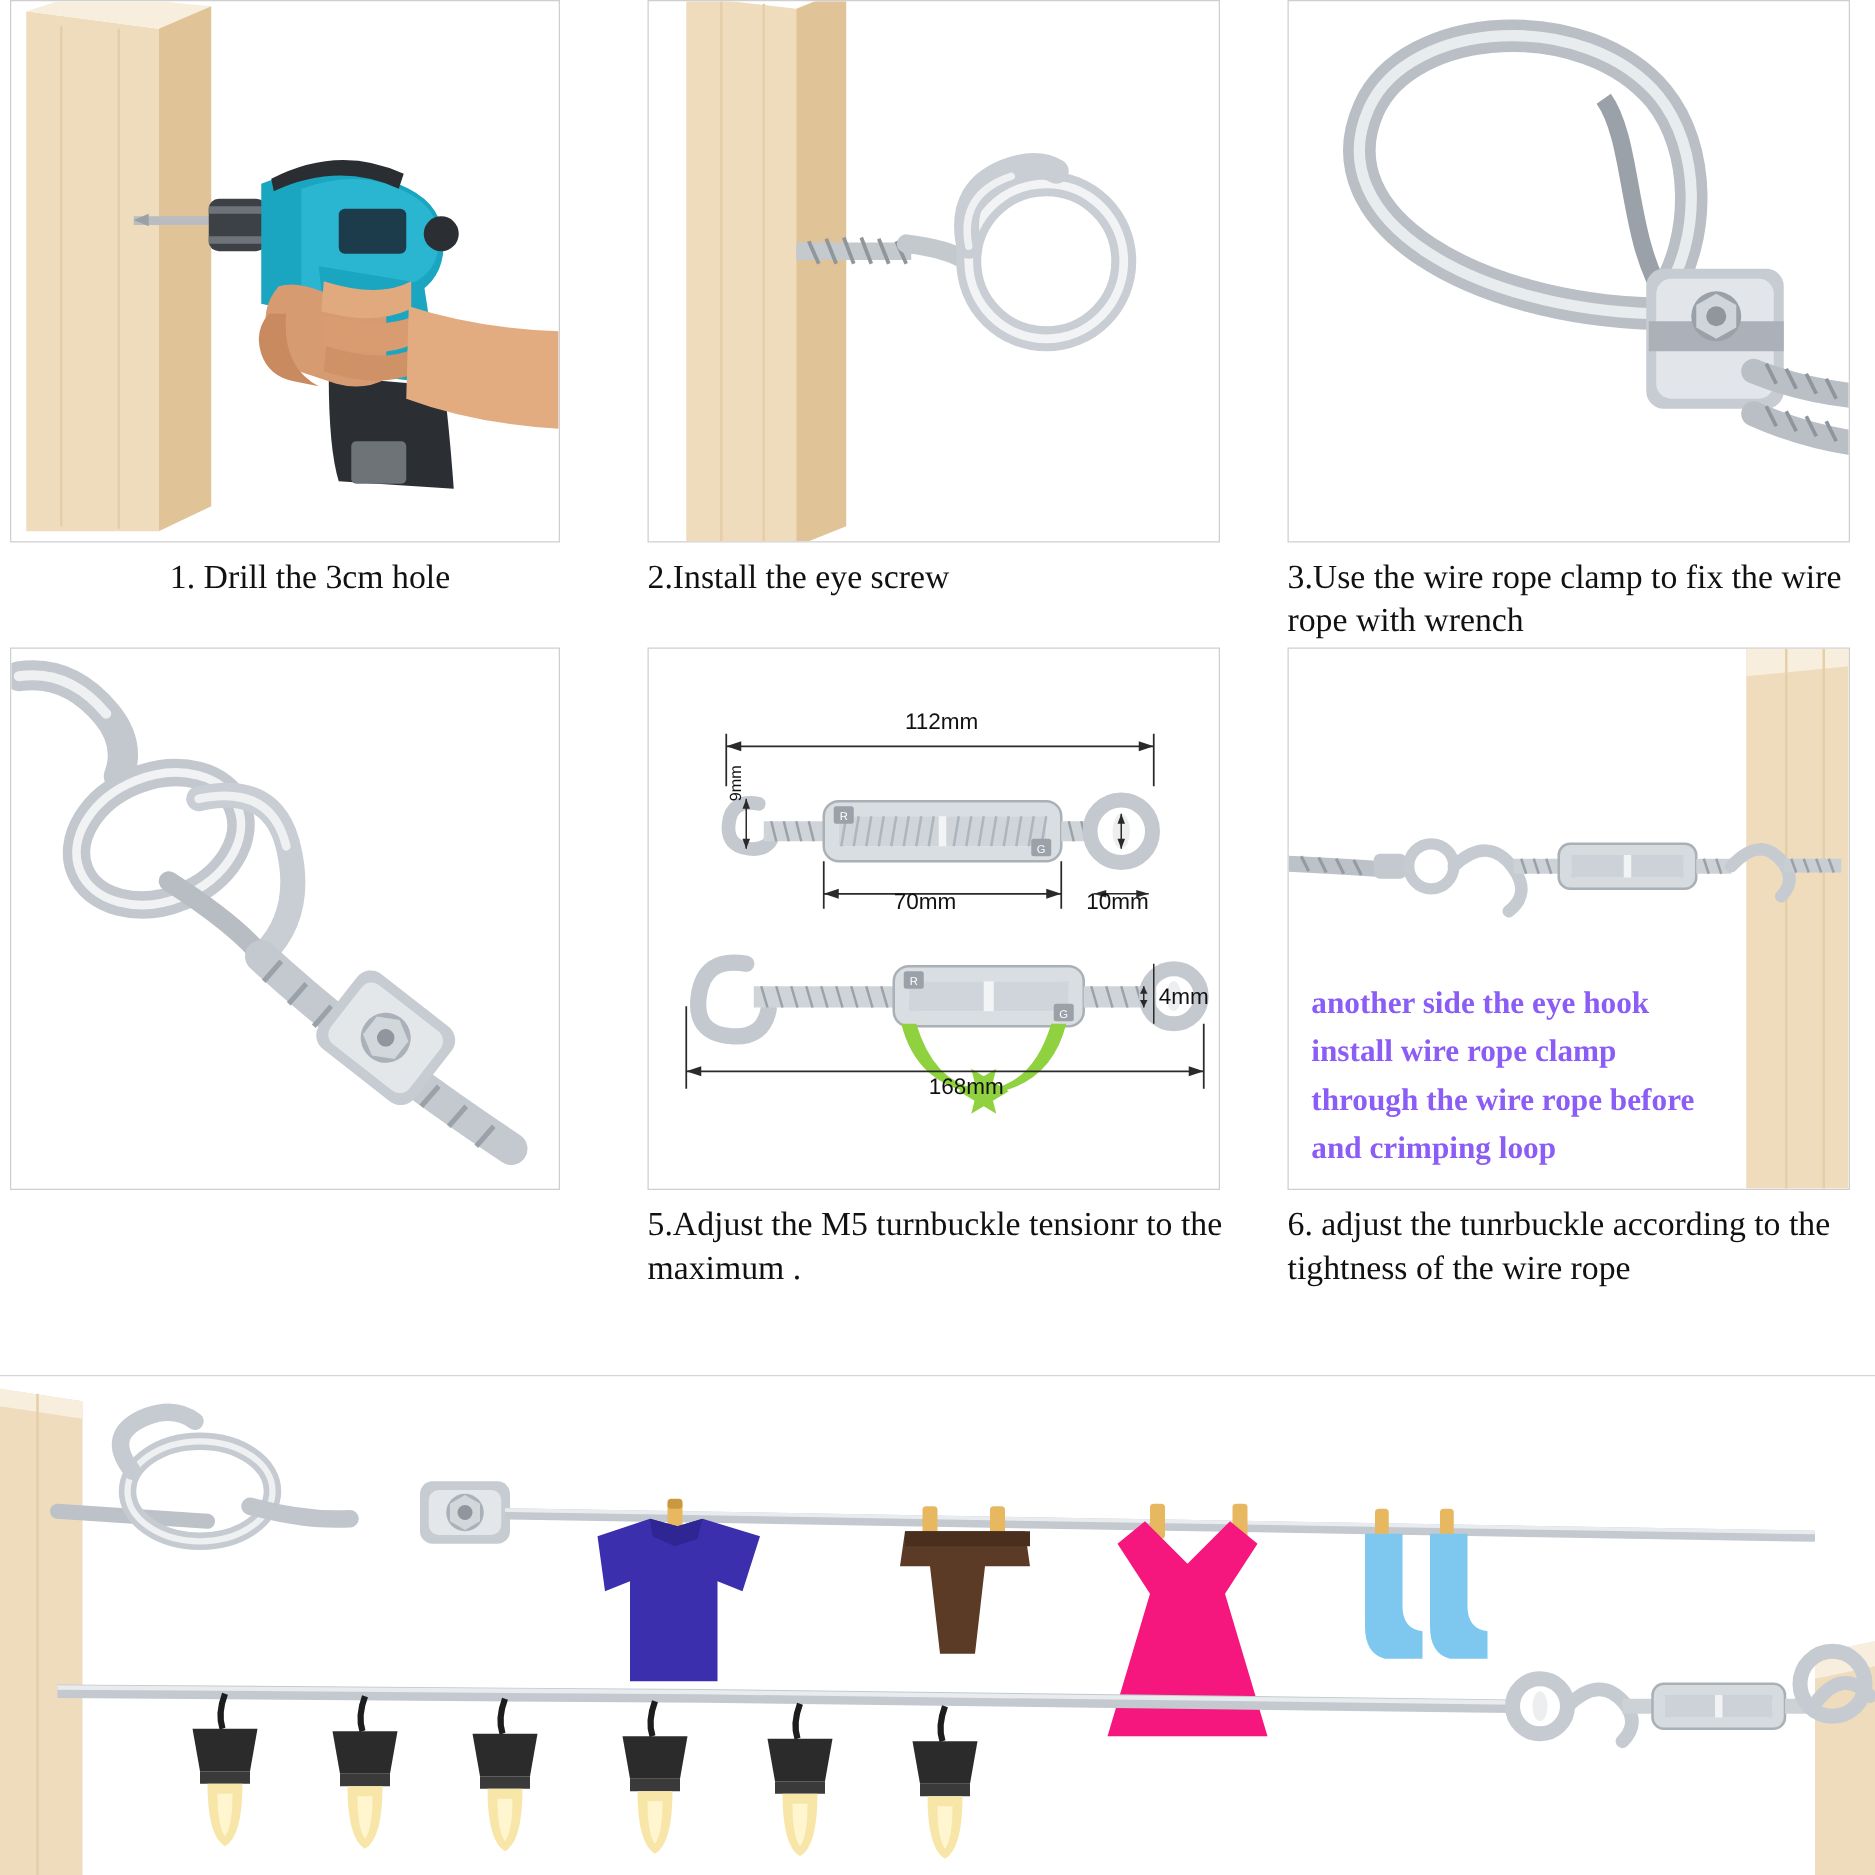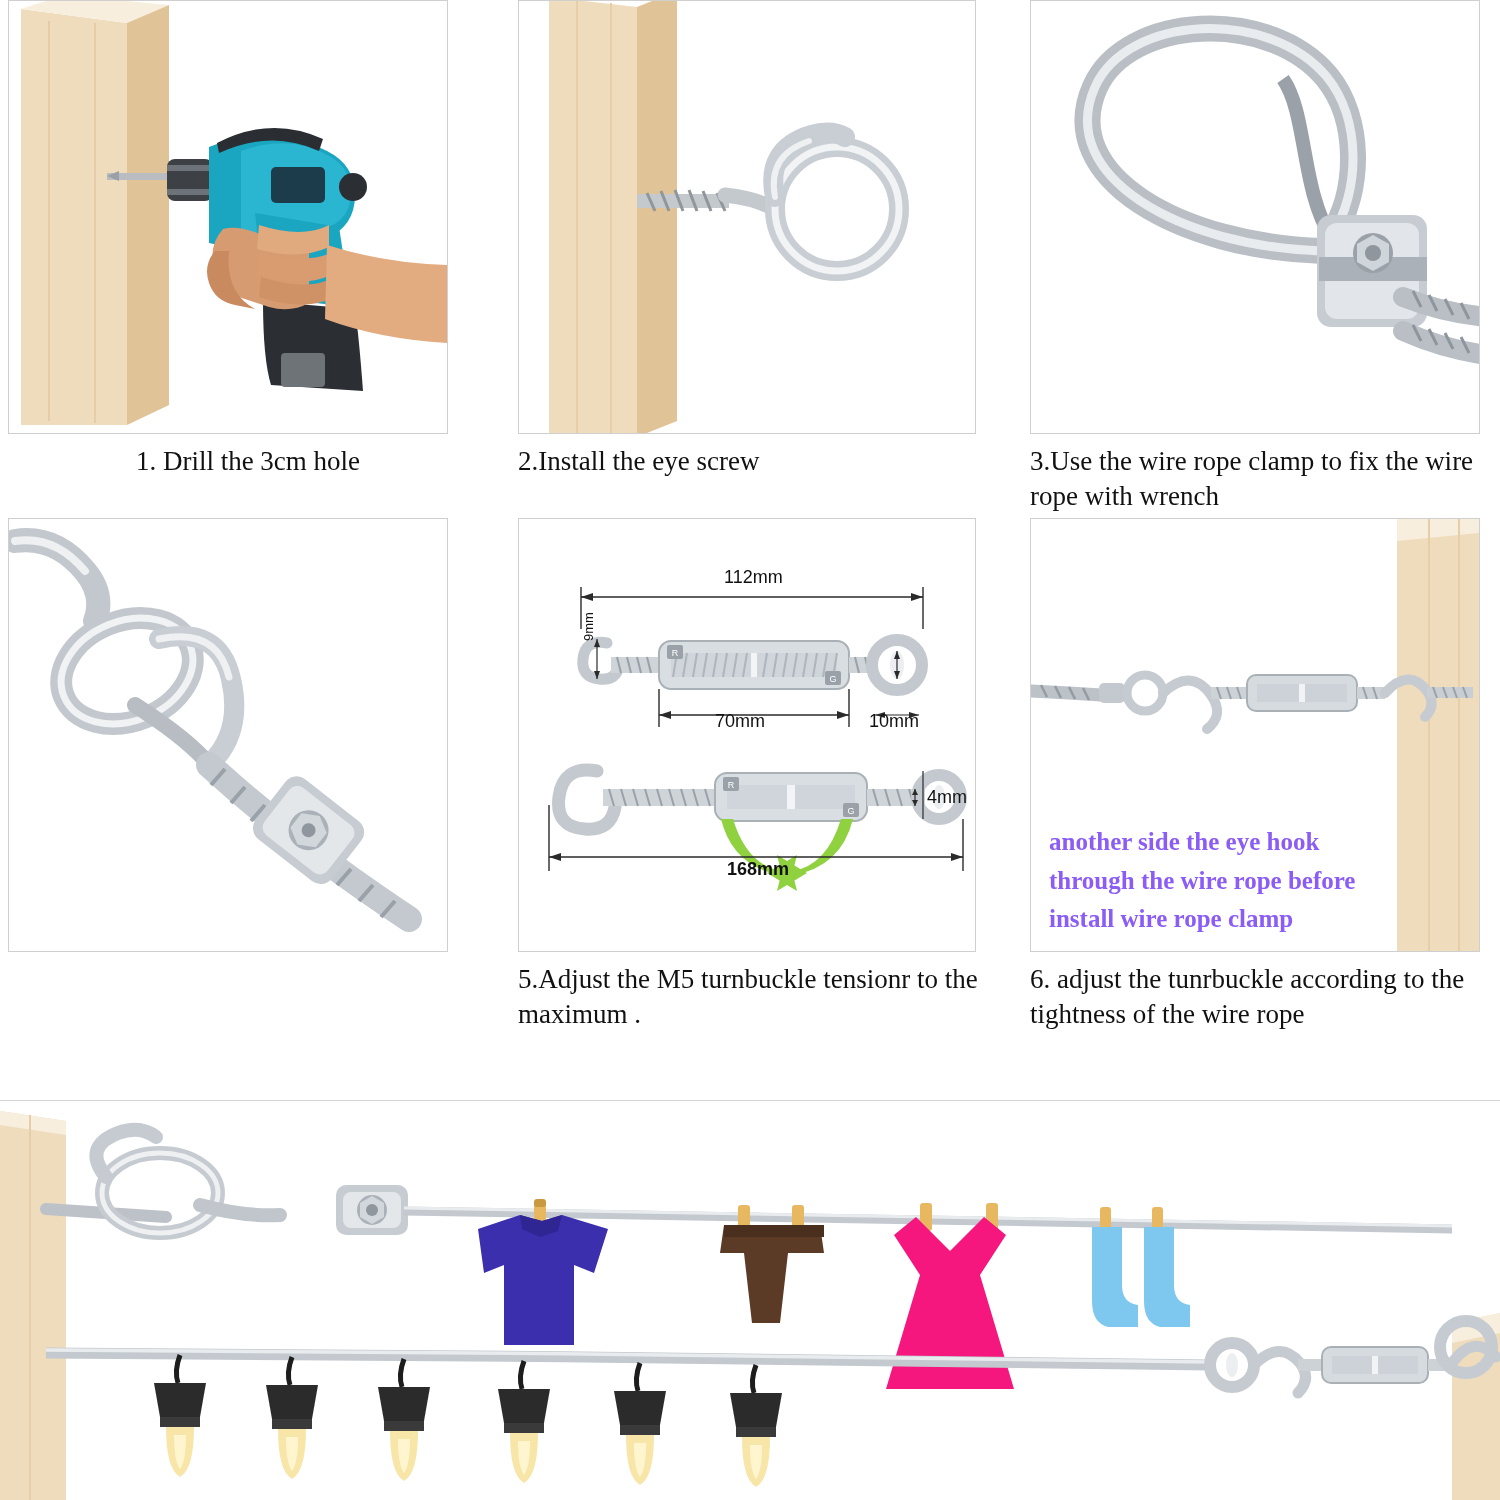--- a/index.html
+++ b/index.html
@@ -371,21 +371,21 @@
           <polygon points="30,338 42,334 42,342" fill="#2a2a2a"></polygon>
           <polygon points="444,338 432,334 432,342" fill="#2a2a2a"></polygon>
         </svg>
 
         
         <div class="dimlabel" style="left:205px; top:48px;">112mm</div>
         <div class="dimlabel" style="left:196px; top:192px;">70mm</div>
         <div class="dimlabel" style="left:350px; top:192px;">10mm</div>
         <div class="dimlabel" style="left:62px; top:122px; font-size:13px; transform:rotate(-90deg); transform-origin:left top;">9mm</div>
         <div class="dimlabel" style="left:408px; top:268px;">4mm</div>
-        <div class="dimlabel" style="left:208px; top:340px;font-weight:bold;">168mm</div>
+        <div class="dimlabel" style="left:224px; top:340px;">168mm</div>
       </div>
       <div class="caption">5.Adjust the M5 turnbuckle tensionr to the maximum .</div>
     </div>
 
     <div class="cell col3 row2">
       <div class="photo">
         <svg viewBox="0 0 448 432" width="448" height="432">
 
           <polygon points="366,0 448,-8 448,432 366,432" fill="#efdcbd"></polygon>
           <polygon points="366,0 448,-8 448,14 366,22" fill="#f8eedd"></polygon>
@@ -427,22 +427,23 @@
           <rect x="396" y="168" width="46" height="11" fill="#c8ced3"></rect>
           <g stroke="#9aa1a8" stroke-width="2">
               <path d="M402 168 l4 11"></path>
               <path d="M412 168 l4 11"></path>
               <path d="M422 168 l4 11"></path>
               <path d="M432 168 l4 11"></path>
             </g>
         </svg>
         <div class="redtext">
           <div>another side the eye hook</div>
+          <div>install wire rope clamp</div>
           <div>through the wire rope before</div>
-          <div>install wire rope clamp</div>
+          <div>and crimping loop</div>
         </div>
       </div>
       <div class="caption">6. adjust the tunrbuckle according to the tightness of the wire rope</div>
     </div>
 
   </div>
 
   <div class="scene">
     <svg viewBox="0 0 1500 400" width="1500" height="400">
 

